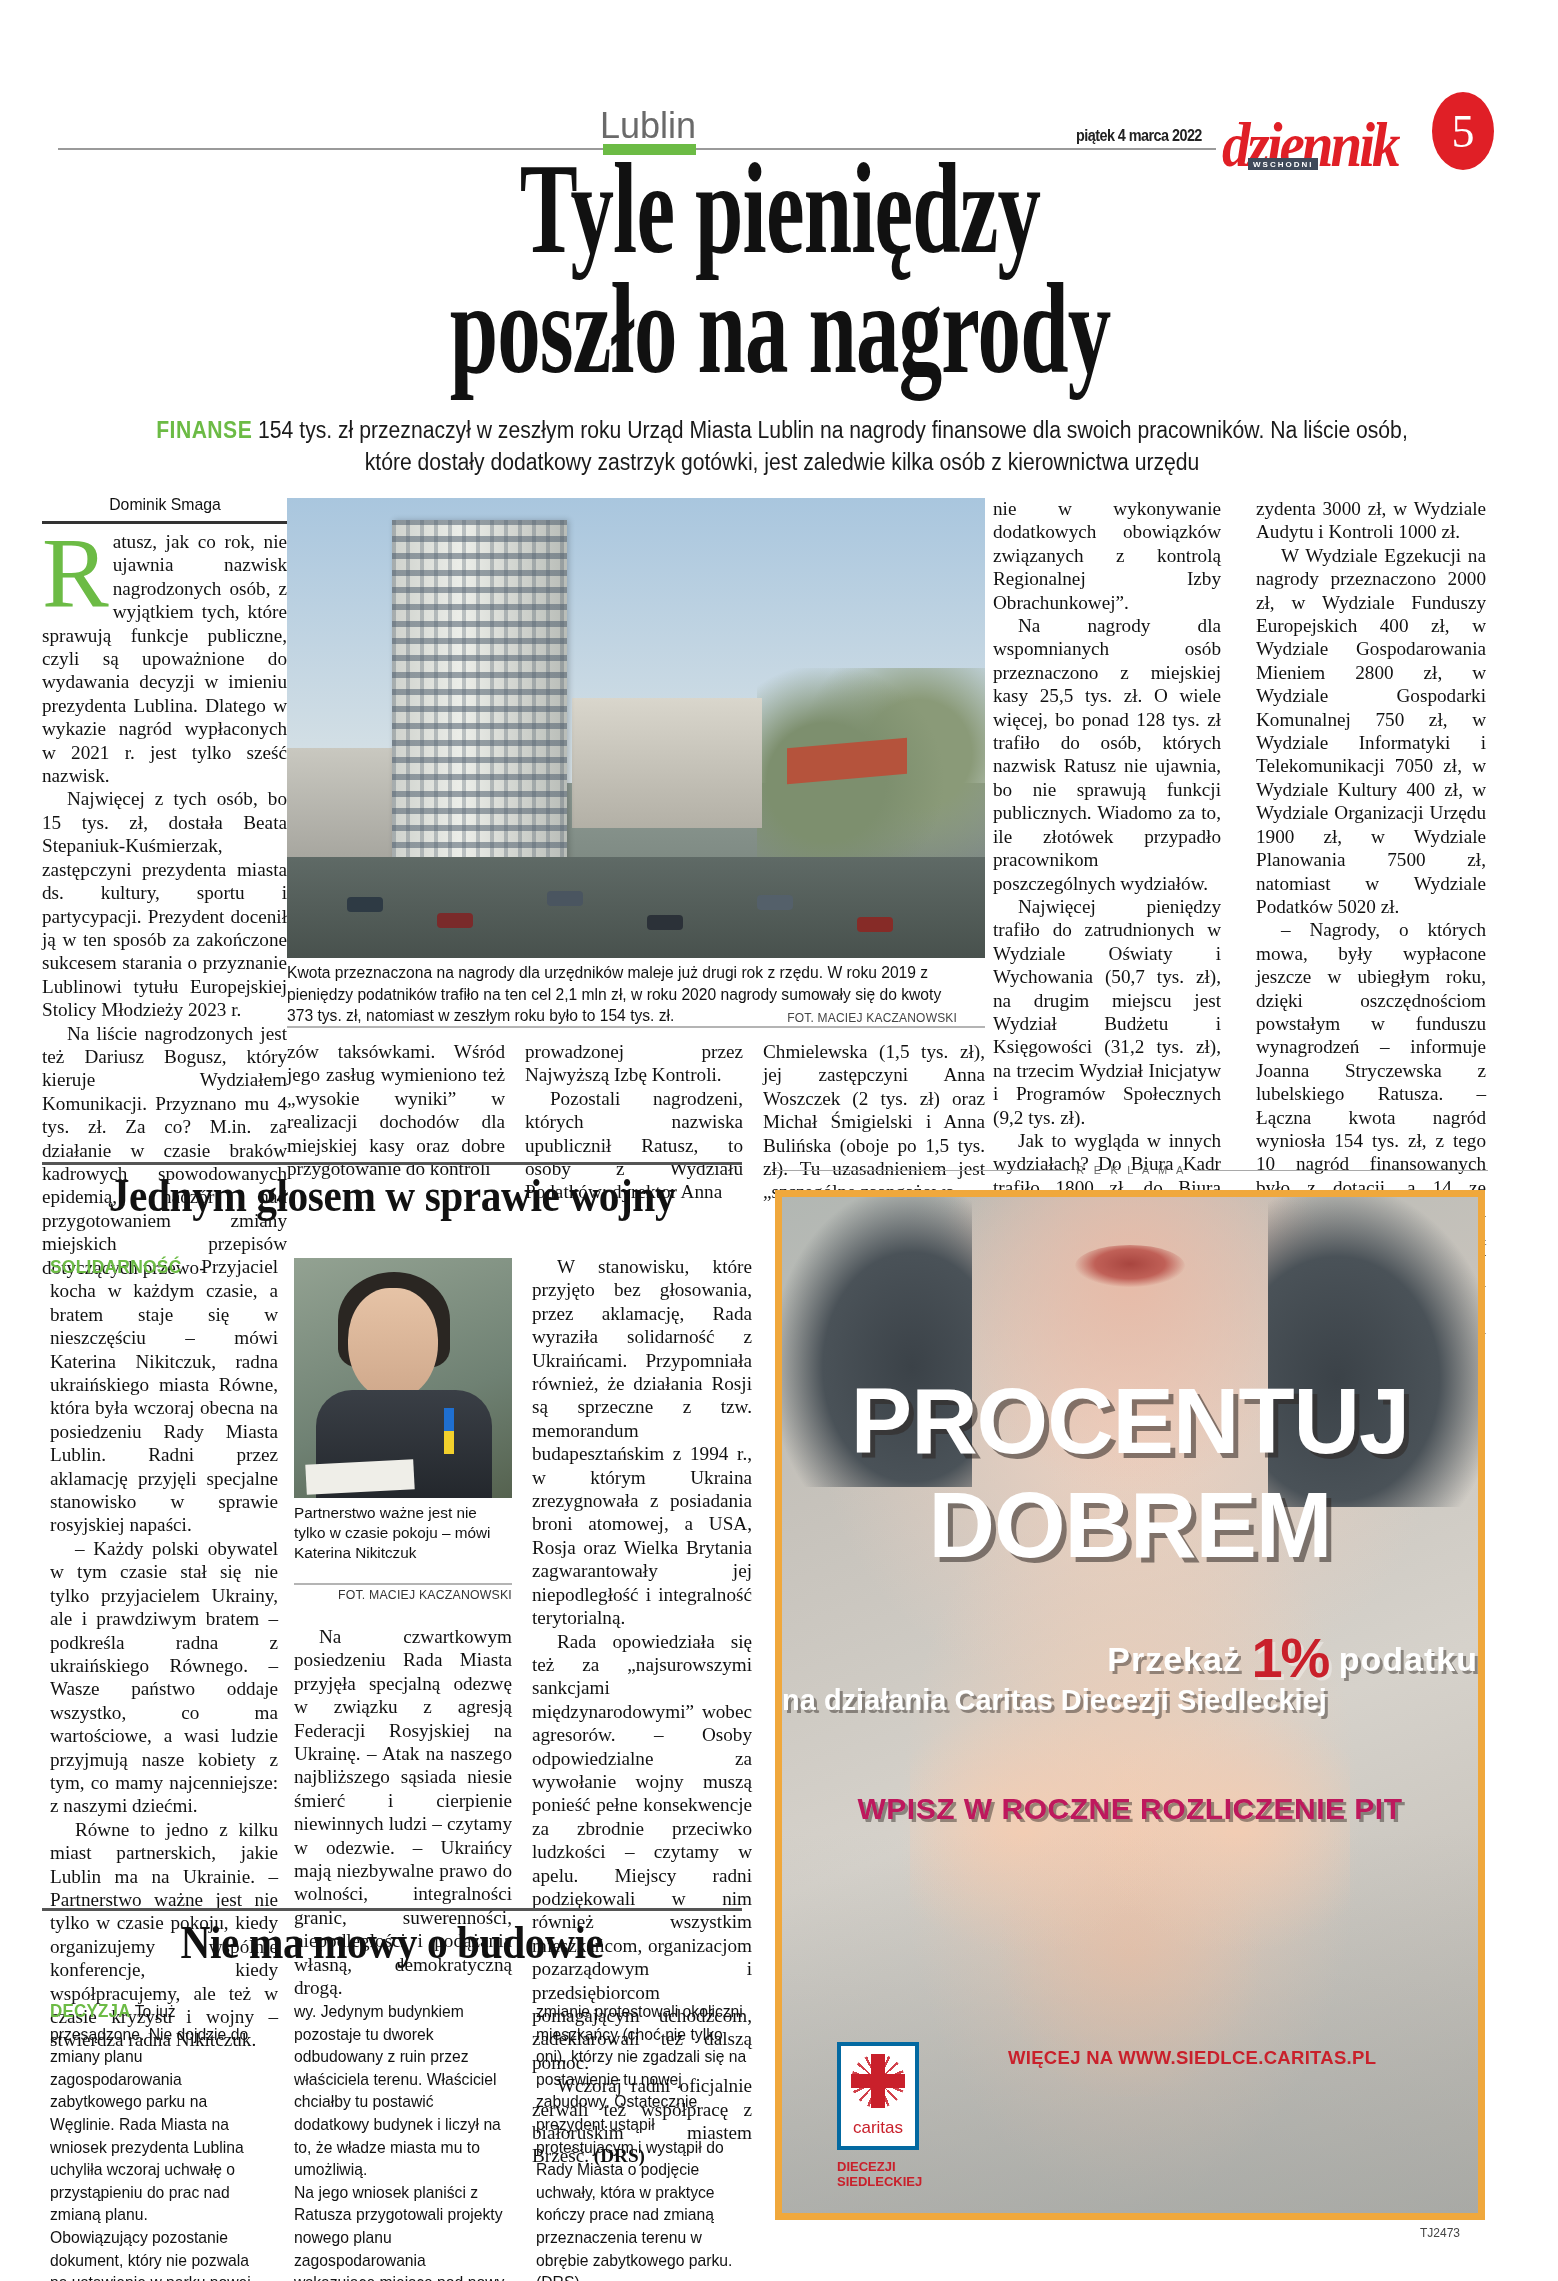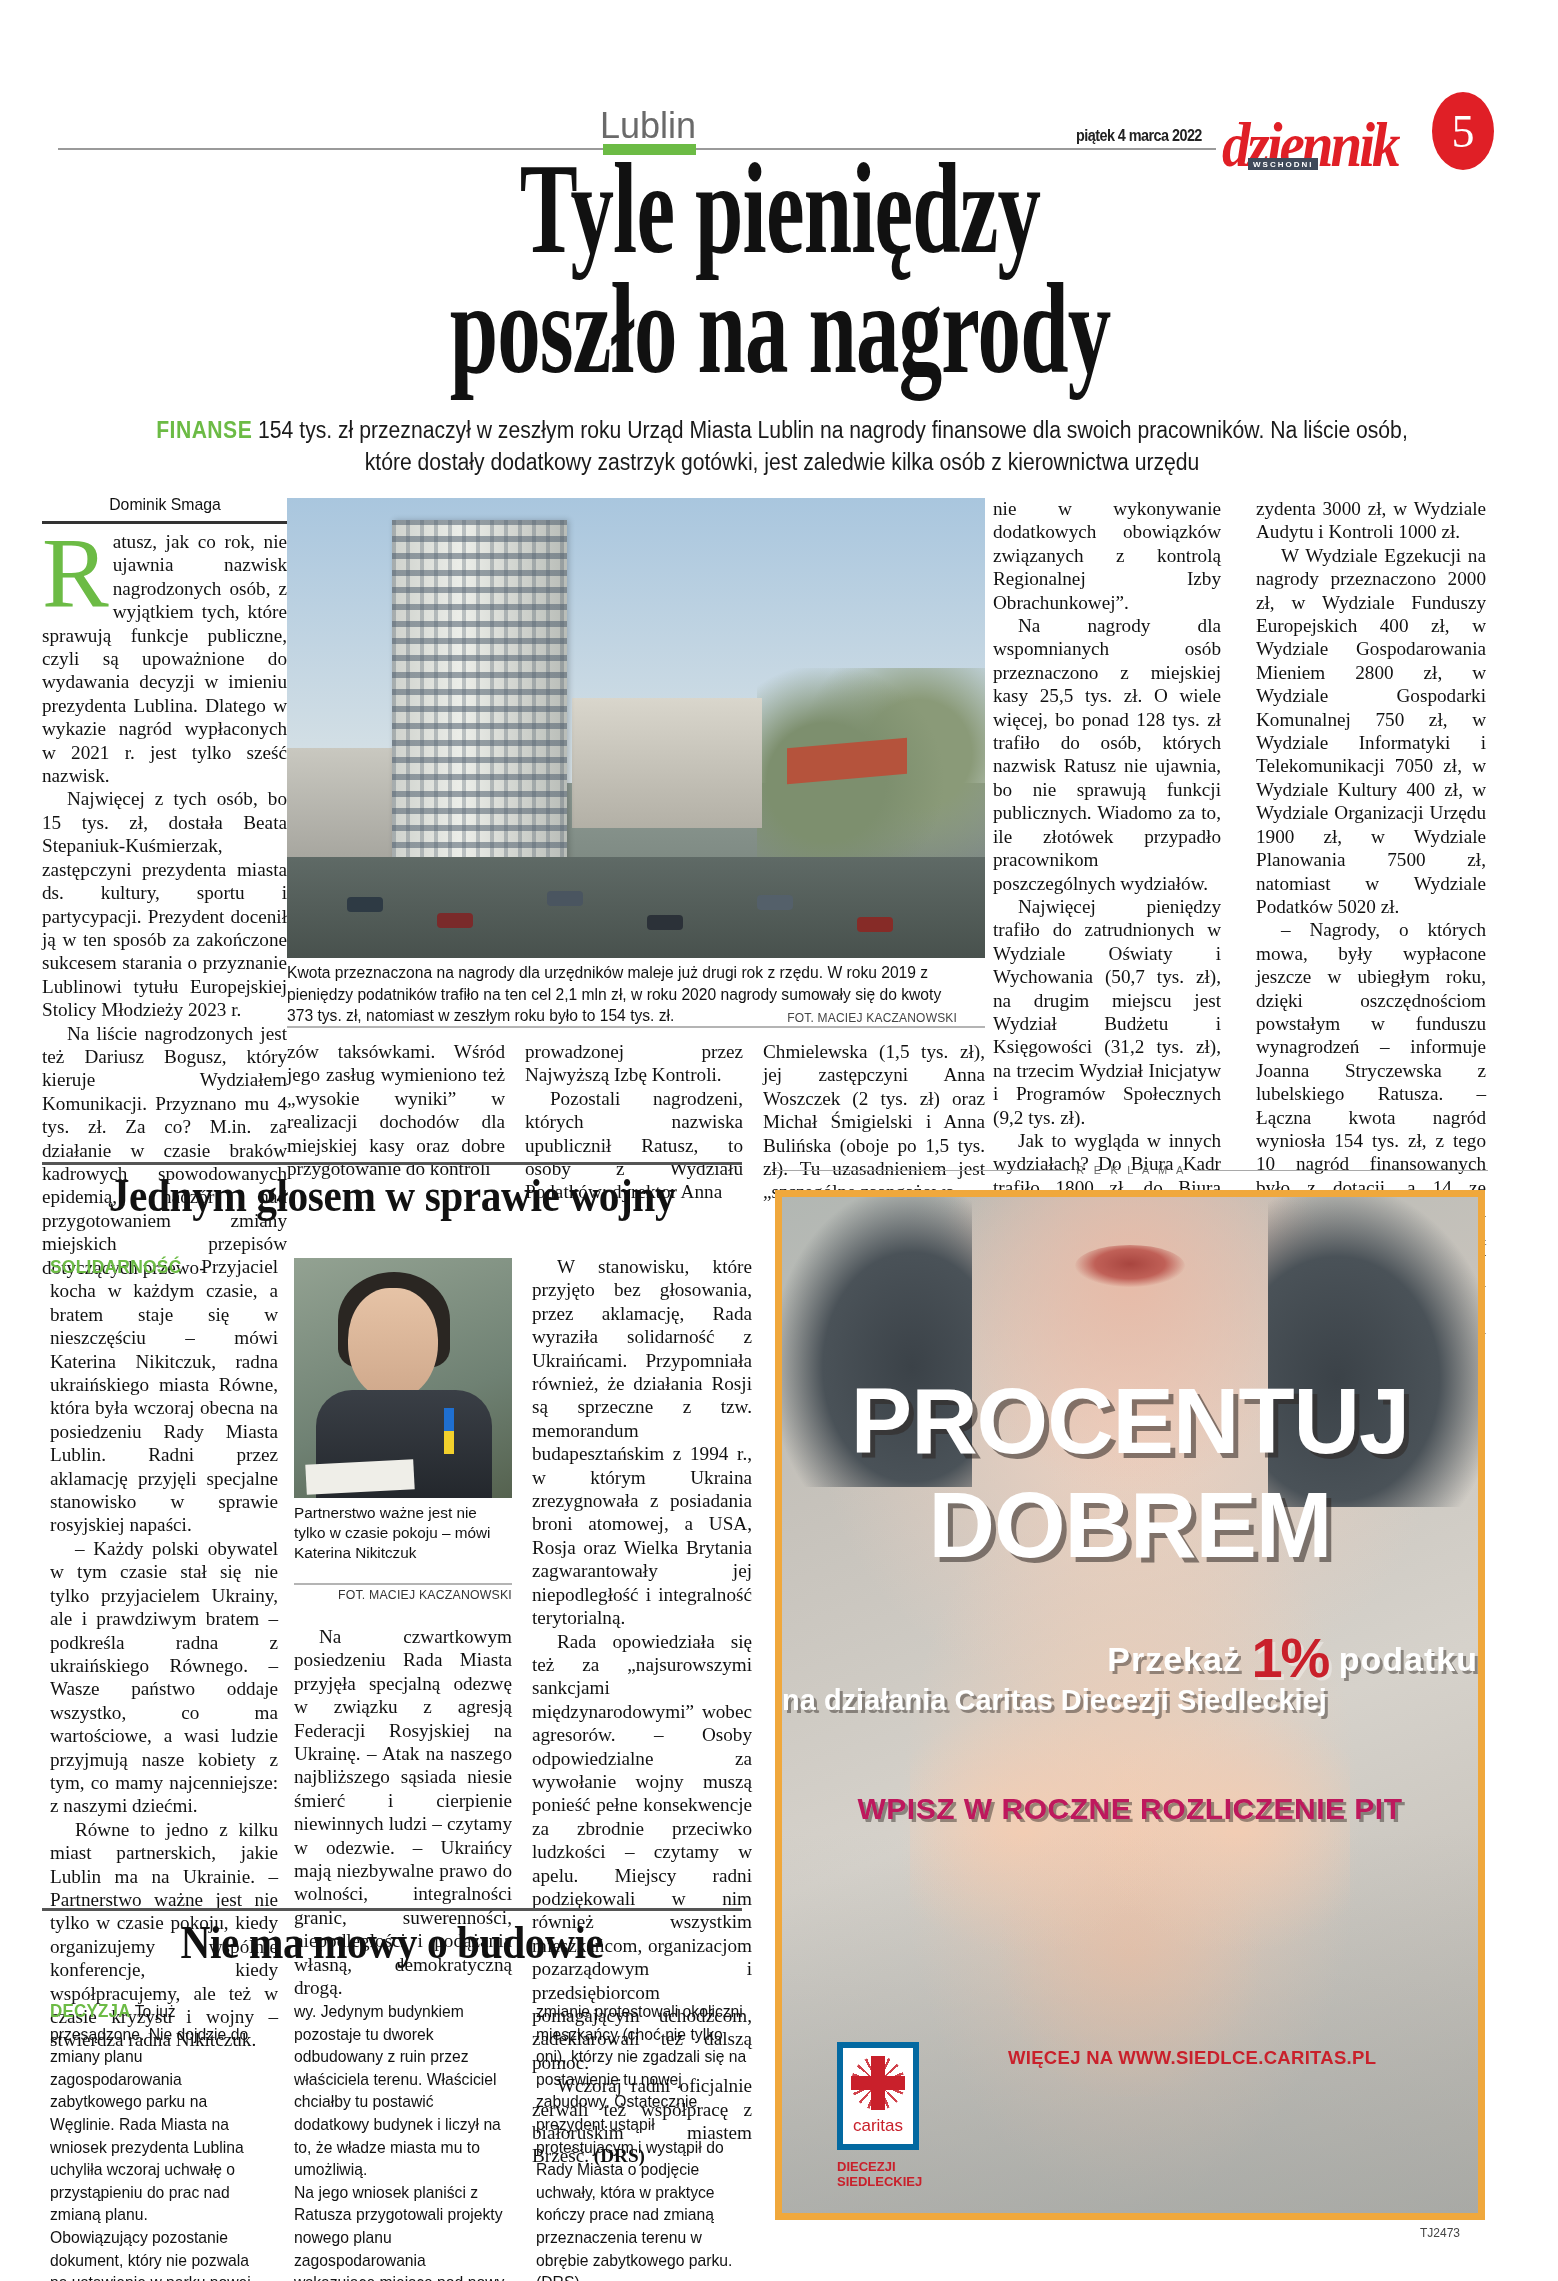--- a/index.html
+++ b/index.html
@@ -446,21 +446,21 @@
     font-size: 18.5px;
     color: #c9202b;
     letter-spacing: 0.3px;
     margin-left: 40px;
   }
   .caritas-logo {
     position: absolute;
     left: 55px; top: 845px;
     width: 82px; height: 108px;
     background: #fff;
-    border: 6px solid #0369a1;
+    border: 4px solid #0369a1;
     box-sizing: border-box;
   }
   .caritas-cross {
     position: absolute;
     left: 50%; top: 8px;
     width: 54px; height: 54px;
     margin-left: -27px;
   }
   .caritas-cross::before, .caritas-cross::after {
     content: "";

